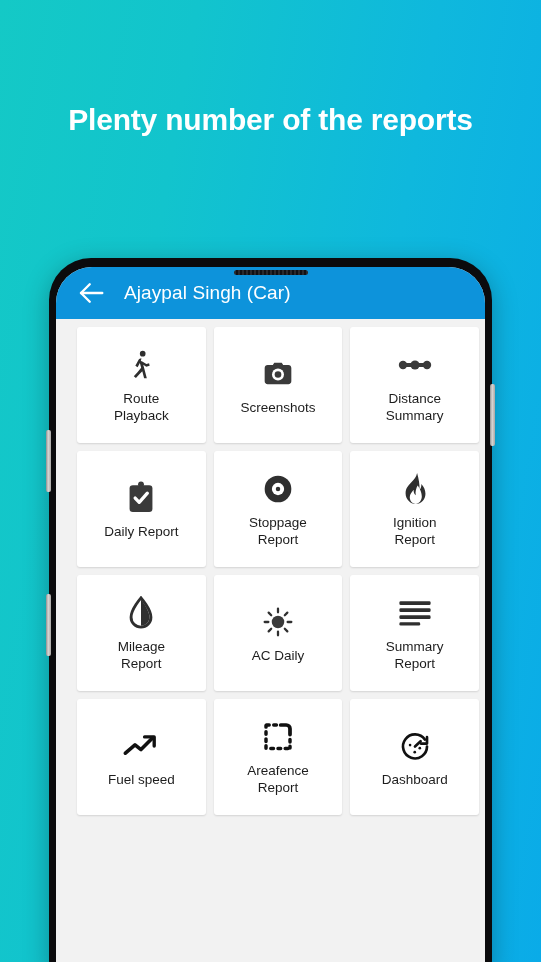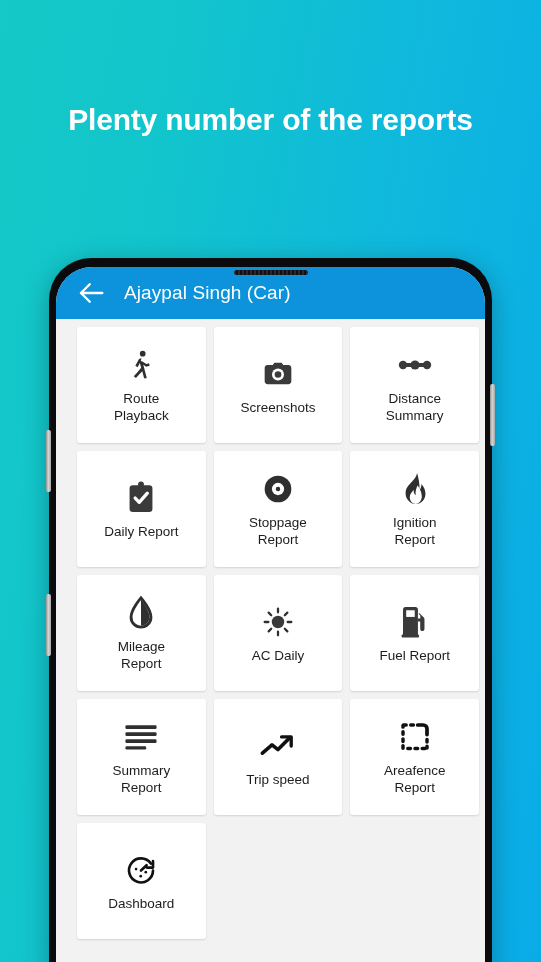--- a/index.html
+++ b/index.html
@@ -246,31 +246,20 @@
             <line x1="18.8" y1="12" x2="21.4" y2="12"></line>
             <line x1="5.4" y1="5.4" x2="7.2" y2="7.2"></line>
             <line x1="16.8" y1="16.8" x2="18.6" y2="18.6"></line>
             <line x1="5.4" y1="18.6" x2="7.2" y2="16.8"></line>
             <line x1="16.8" y1="7.2" x2="18.6" y2="5.4"></line>
           </svg>
         </div>
         <div class="tile-label">AC Daily</div>
       </div>
 
-      <div class="tile">
-        <div class="tile-icon">
-          <svg width="30" height="32" viewBox="0 0 22 24" fill="#3a3a3a">
-            <path d="M2 2.6C2 1.6 2.8.8 3.8.8h7.6c1 0 1.8.8 1.8 1.8V22H2V2.6z"></path>
-            <rect x="4.4" y="3.2" width="6.4" height="5" fill="#ffffff"></rect>
-            <path d="M14.4 5.4l3.2 3.2c.3.3.5.8.5 1.2v7.4c0 .9-.7 1.6-1.6 1.6s-1.6-.7-1.6-1.6v-5.6h-1.7V9.4h1.8V7.2l-1.4-1.4.8-.4z"></path>
-            <rect x="1" y="21.4" width="13" height="2.2" rx="0.6"></rect>
-          </svg>
-        </div>
-        <div class="tile-label">Fuel Report</div>
-      </div>
 
       <div class="tile">
         <div class="tile-icon">
           <svg width="34" height="26" viewBox="0 0 26 20" fill="#2f2f2f">
             <rect x="1" y="1" width="24" height="2.8" rx="1"></rect>
             <rect x="1" y="6.4" width="24" height="2.8" rx="1"></rect>
             <rect x="1" y="11.8" width="24" height="2.8" rx="1"></rect>
             <rect x="1" y="17.2" width="16" height="2.4" rx="1"></rect>
           </svg>
         </div>
@@ -278,21 +267,21 @@
 Report</div>
       </div>
 
       <div class="tile">
         <div class="tile-icon">
           <svg width="36" height="28" viewBox="0 0 30 22" fill="none" stroke="#111111" stroke-width="3" stroke-linecap="round" stroke-linejoin="round">
             <polyline points="2,17 10,10 15,14 25,4"></polyline>
             <polyline points="18,3.4 26,3.4 26,11" stroke-width="2.8"></polyline>
           </svg>
         </div>
-        <div class="tile-label">Trip speed</div>
+        <div class="tile-label">Fuel speed</div>
       </div>
 
       <div class="tile">
         <div class="tile-icon">
           <svg width="32" height="32" viewBox="0 0 24 24" fill="none" stroke="#111111" stroke-width="2.6" stroke-linecap="round">
             <path d="M3 3.4 L3 4.6 M3 8 L3 10 M3 13.4 L3 15.4 M3 18.6 L3 20.4"></path>
             <path d="M6.6 20.6 L8.6 20.6 M12 20.6 L14 20.6 M17.4 20.6 L19.4 20.6"></path>
             <path d="M3.4 3 L5.4 3 M8.8 3 L10.8 3"></path>
             <path d="M14 3 h4.2 a2.8 2.8 0 0 1 2.8 2.8 v4.4" fill="none" stroke-width="2.8" stroke-linejoin="round"></path>
             <path d="M21 13.8 L21 15.8 M21 19 L21 20.2"></path>

